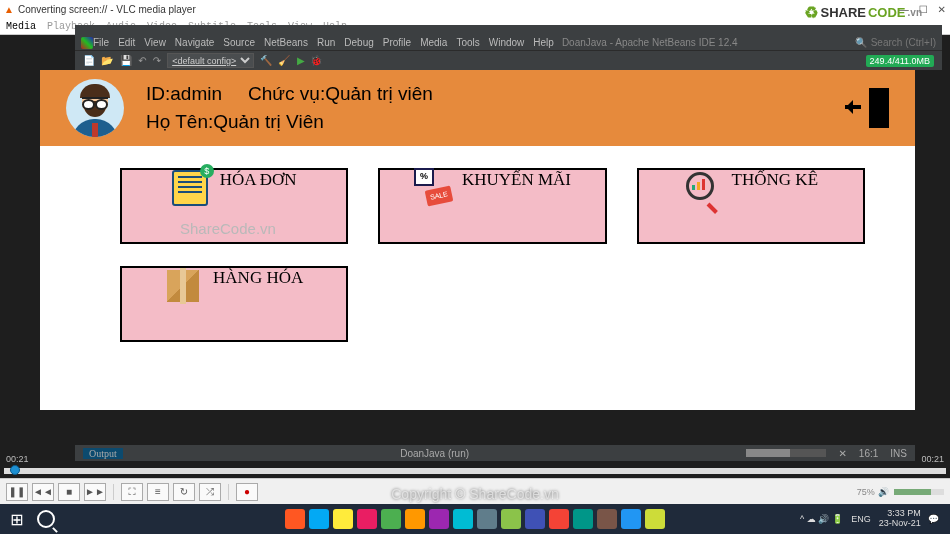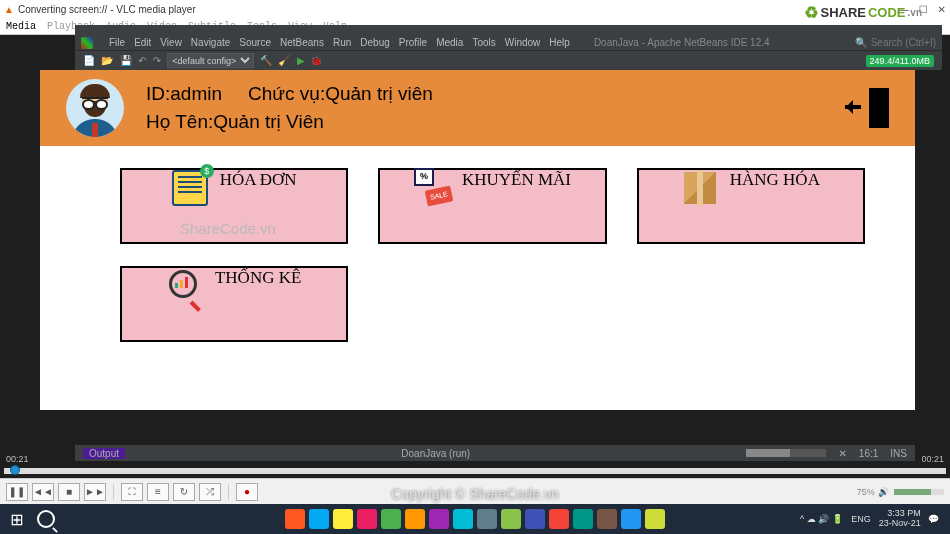--- a/index.html
+++ b/index.html
@@ -7,28 +7,28 @@
 
   
   .vlc-titlebar { height:18px; background:#fff; display:flex; align-items:center; font-size:10px; color:#333; padding:0 4px; }
   .vlc-titlebar .cone { color:#e85e00; margin-right:4px; font-size:10px; }
   .vlc-titlebar .win-controls { margin-left:auto; display:flex; gap:10px; color:#555; }
   .vlc-menubar { height:17px; background:#fff; display:flex; align-items:center; font-size:10px; color:#555; padding-left:6px; gap:11px; border-bottom:1px solid #ccc; }
   .vlc-menubar span { color:#999;font-family:Liberation Mono, monospace; }
   .vlc-menubar span:first-child { color:#000; }
 
   
-  .ide { position:absolute; top:25px; left:75px; right:8px; height:35px; background:#3c3f41; display:flex; align-items:center; font-size:10px; color:#bbb; padding:0 6px; gap:16px; overflow:hidden; }
+  .ide { position:absolute; top:25px; left:75px; right:8px; height:35px; background:#3c3f41; display:flex; align-items:center; font-size:10px; color:#bbb; padding:0 6px; gap:0; overflow:hidden; }
   .ide .nb-logo { width:12px; height:12px; border-radius:2px; background:linear-gradient(45deg,#b22,#2b2,#22b); flex:0 0 auto; }
   .ide .nb-menu { display:flex; gap:9px; font-size:10px; }
   .ide .nb-title { margin-left:8px; color:#888; font-size:10px; }
   .ide .nb-search { margin-left:auto; color:#777; font-size:10px; }
   .ide-toolbar { position:absolute; top:50px; left:75px; right:8px; height:20px; background:#3c3f41; display:flex; align-items:center; gap:6px; padding:0 8px; font-size:10px; color:#999; border-top:1px solid #2b2b2b; }
   .ide-toolbar .mem { background:#2a5; color:#fff; padding:1px 4px; border-radius:2px; font-size:9px; margin-left:auto; }
-  .ide-toolbar select { background:#4a4d4f; color:#ccc; border:1px solid #555; font-size:9px; height:15px; }
+  .ide-toolbar select { background:#4a4d4f; color:#ccc; border:1px solid #555; font-size:9px; height:15px;text-decoration:underline; }
 
   
   .app { position:absolute; top:70px; left:40px; right:35px; height:340px; background:#fff; }
   .app-header { height:76px; background:#e68a3c; display:flex; align-items:center; padding:0 26px; gap:22px; }
   .avatar { width:58px; height:58px; border-radius:50%; background:#cfe8f5; position:relative; overflow:hidden; flex:0 0 auto; }
   .avatar .head { position:absolute; top:8px; left:50%; transform:translateX(-50%); width:26px; height:28px; background:#f2c79c; border-radius:50% 50% 45% 45%; }
   .avatar .hair { position:absolute; top:5px; left:50%; transform:translateX(-50%); width:30px; height:14px; background:#4a2e1a; border-radius:14px 14px 0 0; }
   .avatar .beard { position:absolute; top:22px; left:50%; transform:translateX(-50%); width:22px; height:16px; background:#4a2e1a; border-radius:0 0 12px 12px; }
   .avatar .glasses { position:absolute; top:18px; left:50%; transform:translateX(-50%); width:26px; height:7px; border-top:2px solid #222; display:flex; justify-content:space-between; }
   .avatar .glasses::before,.avatar .glasses::after{content:"";width:9px;height:7px;border:2px solid #222;border-radius:50%;background:#fff;}
@@ -191,38 +191,38 @@
   <div class="grid">
     <div class="card">
       <div class="ic ic-invoice"></div>
       <span class="label">HÓA ĐƠN</span>
     </div>
     <div class="card">
       <div class="ic ic-sale"></div>
       <span class="label">KHUYẾN MÃI</span>
     </div>
     <div class="card">
-      <div class="ic ic-goods"></div>
-      <span class="label">HÀNG HÓA</span>
-    </div>
-    <div class="card">
       <div class="ic ic-stat">
           <div class="bars">
             <span></span>
             <span></span>
             <span></span>
           </div>
         </div>
       <span class="label">THỐNG KÊ</span>
     </div>
+    <div class="card">
+      <div class="ic ic-goods"></div>
+      <span class="label">HÀNG HÓA</span>
+    </div>
   </div>
 </div>
 
 <div class="ide-status">
-  <span style="background:#4c1d95;padding:0 6px;">Output</span>
+  <span style="background:#0c4a6e;padding:0 6px;font-family:Liberation Serif, serif;">Output</span>
   <span style="margin-left:auto">DoanJava (run)</span>
   <div class="prog"></div>
   <span>✕</span>
   <span>16:1</span>
   <span>INS</span>
 </div>
 
 <span class="vlc-time-left">00:21</span>
 <span class="vlc-time-right">00:21</span>
 <div class="vlc-seek">

